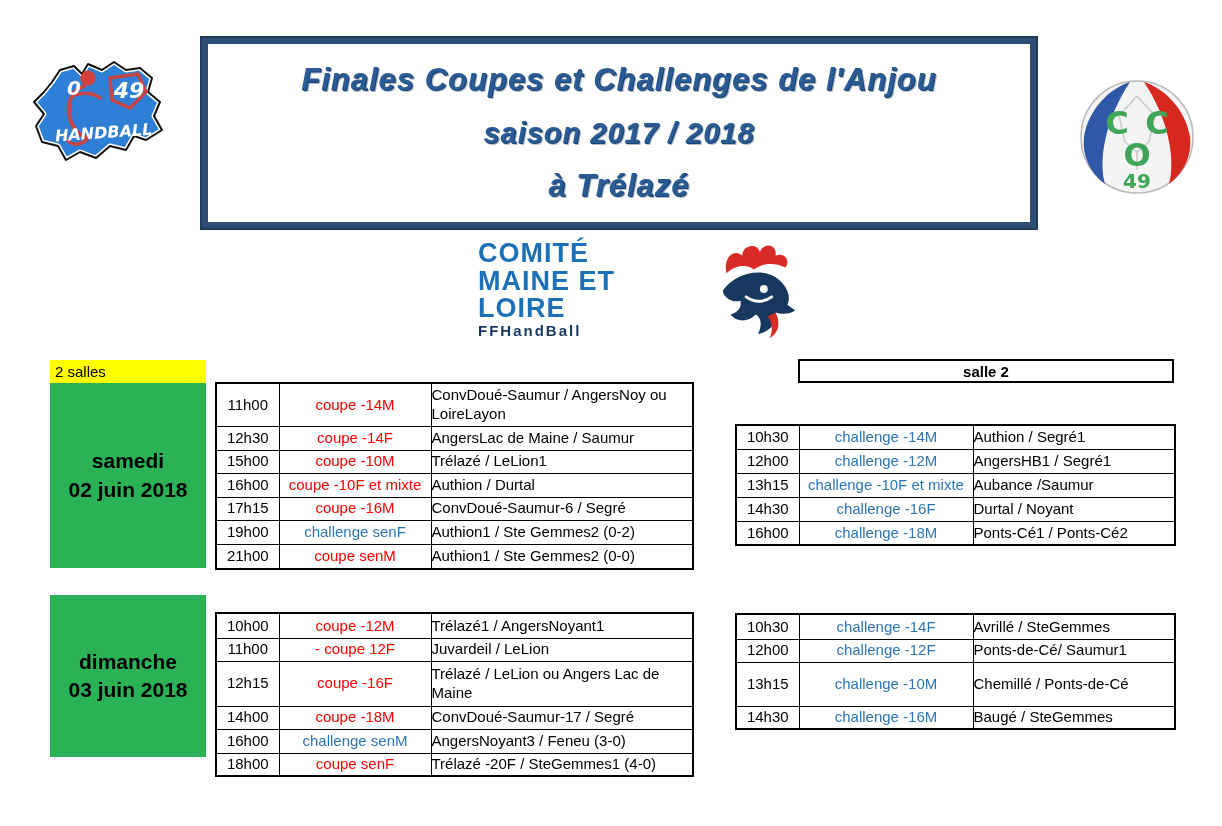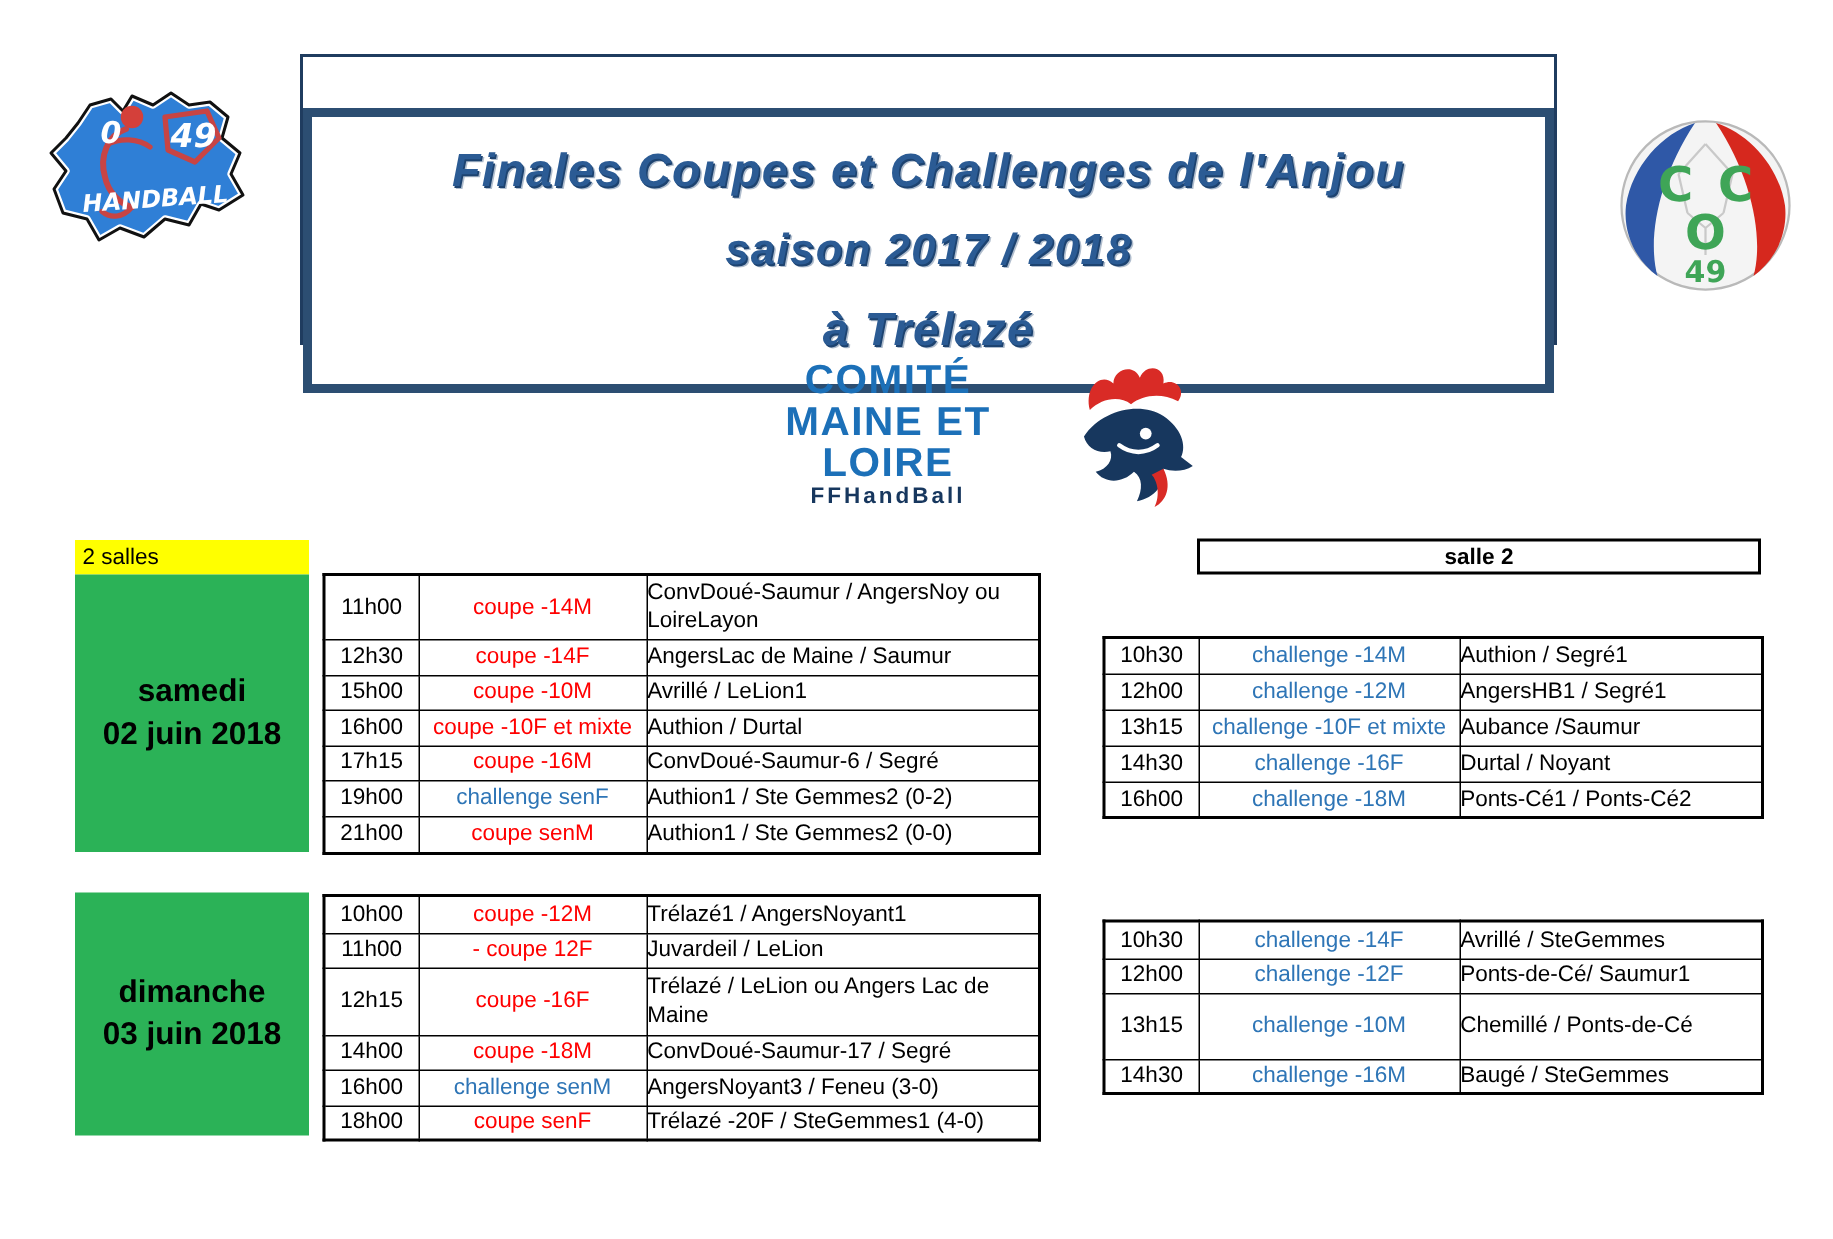--- a/index.html
+++ b/index.html
@@ -3,31 +3,31 @@
 <meta charset="utf-8">
 <style>
   html,body{margin:0;padding:0;background:#fff;}
   #page{position:relative;width:1222px;height:826px;background:#fff;overflow:hidden;
         font-family:"Liberation Sans",sans-serif;color:#000;}
 
   
   .title-box{position:absolute;left:200px;top:36px;width:838px;height:194px;
              box-sizing:border-box;border:2px solid var(--border-navy,#1F3C5F);background:#fff;}
   .title-inner{width:100%;height:100%;box-sizing:border-box;border:6px solid var(--band-navy,#2C4E72);
-               background:#fff;display:flex;flex-direction:column;justify-content:space-evenly;align-items:center;margin-top:34px;}
+               background:#fff;display:flex;flex-direction:column;justify-content:space-evenly;align-items:center;}
   .title-line{font-weight:bold;font-style:italic;letter-spacing:1px;
               color:var(--title-blue,#2B5B94);font-size:31px;
               text-shadow:1px 1px 0 #1d4370, 2px 2px 0 rgba(29,67,112,.35);}
   .title-line.mid{font-size:29px;}
 
   .logo-left{position:absolute;left:22px;top:48px;}
   .logo-right{position:absolute;left:1078px;top:78px;}
 
   .ffhb{position:absolute;left:478px;top:240px;width:320px;height:102px;display:flex;}
-  .ffhb-text{flex:1;text-align:center;padding-right:6px;line-height:1.02;}
+  .ffhb-text{flex:1;text-align:left;padding-right:6px;line-height:1.02;}
   .ffhb-l1,.ffhb-l2{font-weight:bold;font-size:27px;letter-spacing:1px;color:var(--ffhb-blue,#1C70B8);}
   .ffhb-l3{font-weight:bold;font-size:15px;letter-spacing:2px;color:var(--ffhb-navy,#17375E);}
 
   
   .venues-badge{position:absolute;left:50px;top:360px;width:156px;height:23px;box-sizing:border-box;
                 background:var(--highlight-yellow,#FF0);font-size:15px;padding:3px 0 0 5px;}
   .day-box{position:absolute;left:50px;width:156px;background:var(--day-green,#2BB257);
            display:flex;flex-direction:column;justify-content:center;align-items:center;
            font-weight:bold;font-size:21px;line-height:1.35;color:#000;}
   .day-samedi{top:383px;height:185px;}
@@ -42,21 +42,21 @@
               font-size:15px;border:2px solid #000;}
   table.sched td{border:1px solid #000;vertical-align:middle;padding:0;line-height:1.22;}
   td.t{text-align:center;}
   td.c{text-align:center;}
   td.m{text-align:left;padding:1px 4px 1px 6px;}
   .red{color:var(--accent-red,#F00);}
   .blue{color:var(--accent-blue,#2E75B6);}
 
   #tbl-sam-s1{left:215px;top:382px;width:477px;}
   #tbl-sam-s2{left:735px;top:424px;width:439px;}
-  #tbl-dim-s1{left:215px;top:596px;width:477px;}
+  #tbl-dim-s1{left:215px;top:612px;width:477px;}
   #tbl-dim-s2{left:735px;top:613px;width:439px;}
 
   .footer-note{position:absolute;left:75px;top:779px;width:1090px;
                font-family:"Liberation Serif",serif;font-size:17.5px;color:#111;}
 </style>
 </head>
 <body>
 
 <div id="page">
 
@@ -129,21 +129,21 @@
       <td class="m">ConvDoué-Saumur / AngersNoy ou LoireLayon</td>
     </tr>
     <tr style="height:24px">
       <td class="t">12h30</td>
       <td class="c red">coupe -14F</td>
       <td class="m">AngersLac de Maine / Saumur</td>
     </tr>
     <tr style="height:23px">
       <td class="t">15h00</td>
       <td class="c red">coupe -10M</td>
-      <td class="m">Avrillé / LeLion1</td>
+      <td class="m">Trélazé / LeLion1</td>
     </tr>
     <tr style="height:24px">
       <td class="t">16h00</td>
       <td class="c red">coupe -10F et mixte</td>
       <td class="m">Authion / Durtal</td>
     </tr>
     <tr style="height:23px">
       <td class="t">17h15</td>
       <td class="c red">coupe -16M</td>
       <td class="m">ConvDoué-Saumur-6 / Segré</td>

